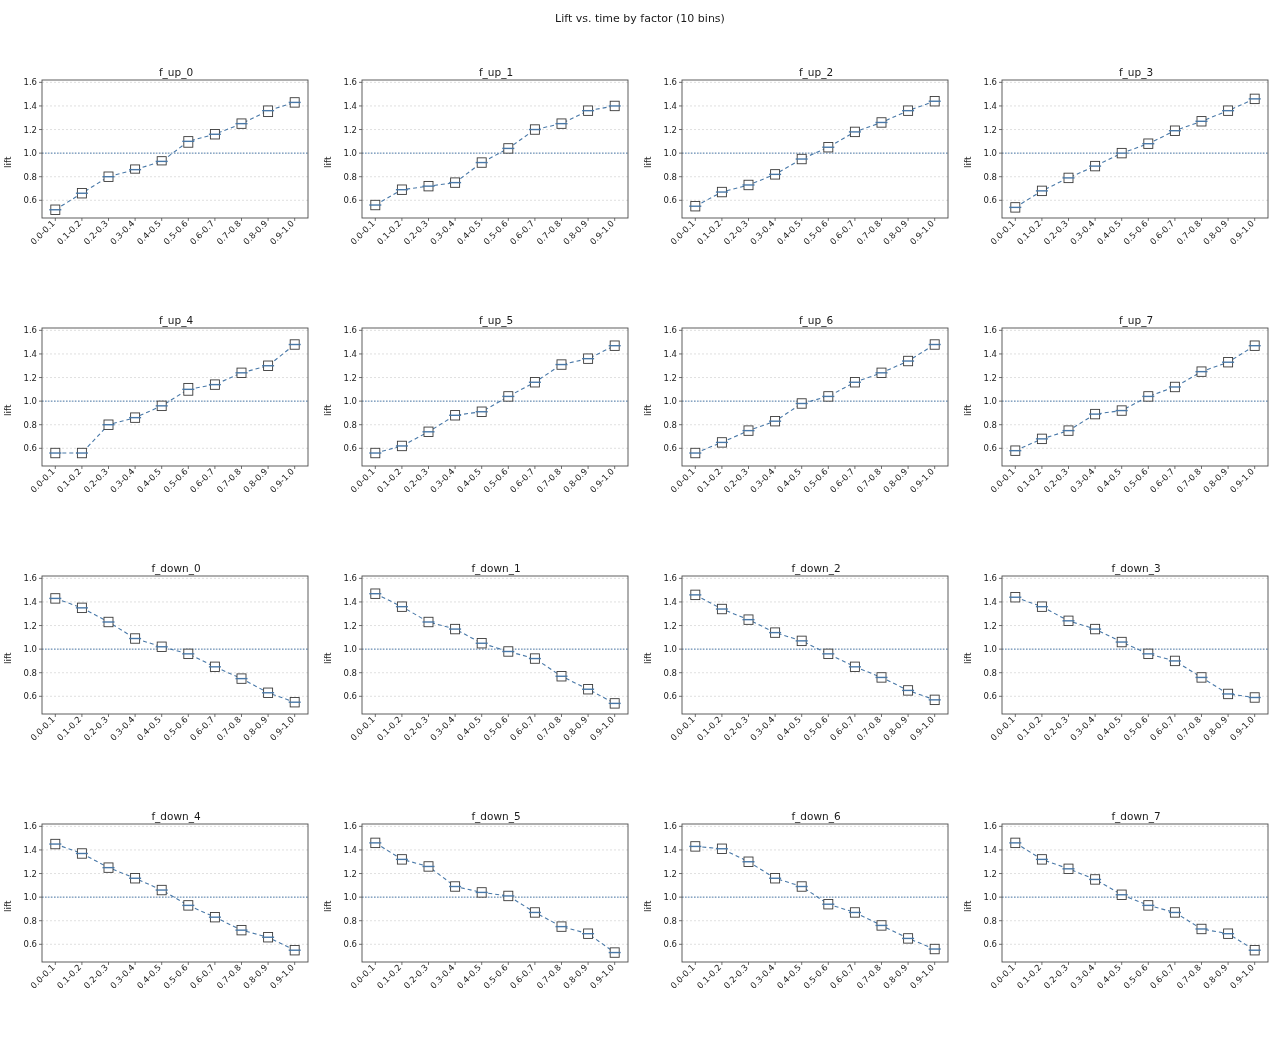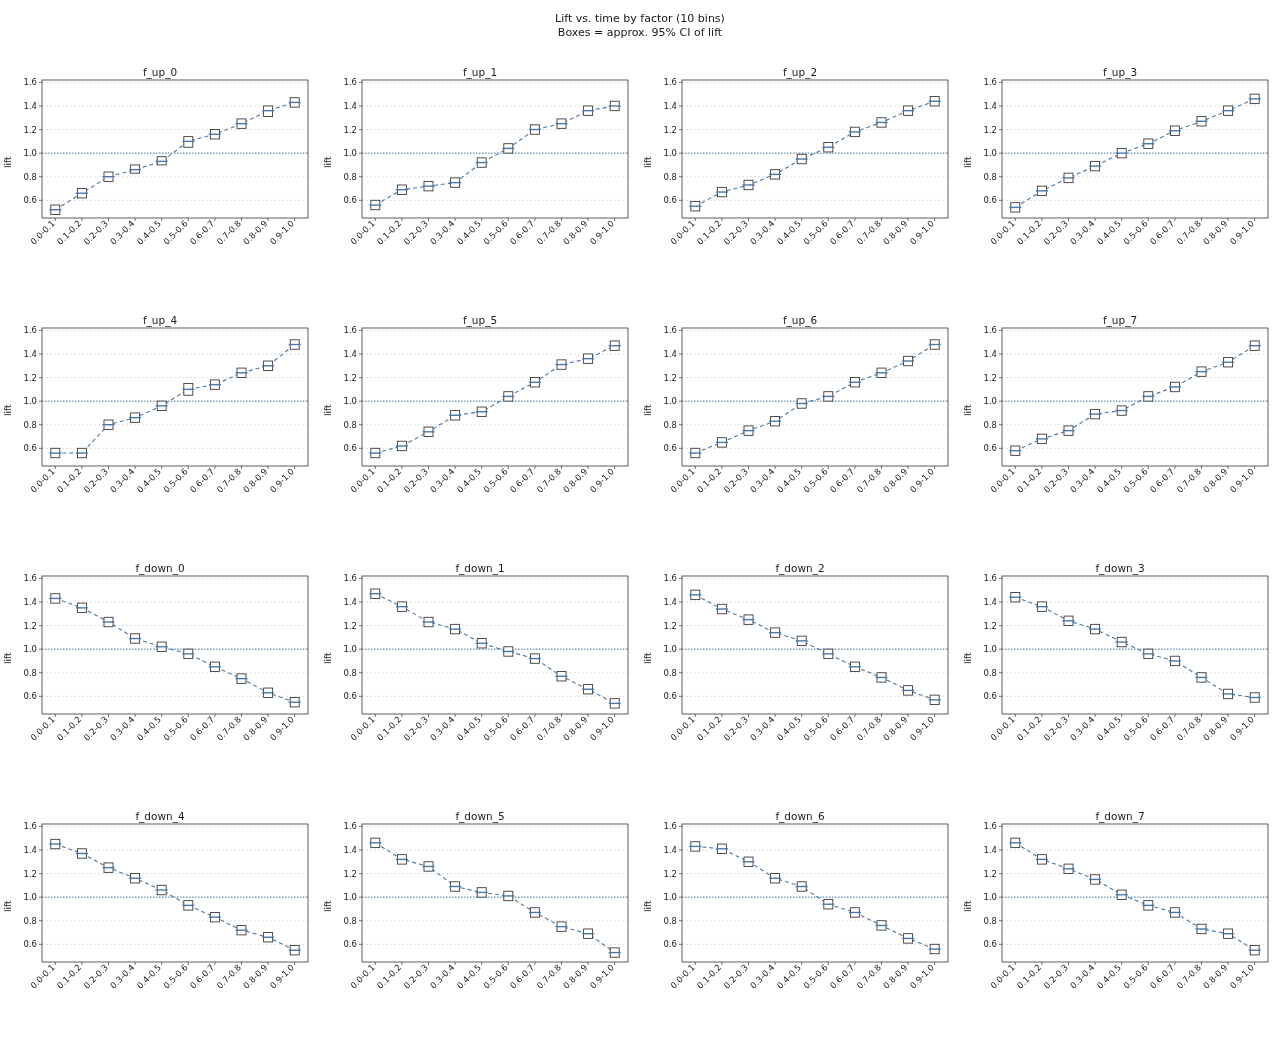--- a/index.html
+++ b/index.html
@@ -46,20 +46,21 @@
     height: 248px;
   }
   .panel-title {
     position: absolute;
     top: 8px;
     left: 0;
     width: 320px;
     text-align: center;
     font-size: 10.5px;
     color: #1a1a1a;
+    padding-left: 16px;
   }
   .ylabel {
     position: absolute;
     left: 3px;
     top: 110px;
     font-size: 9px;
     color: #1a1a1a;
     transform: rotate(-90deg);
     transform-origin: left top;
     white-space: nowrap;
@@ -75,21 +76,20 @@
     font-family: "DejaVu Sans", sans-serif;
   }
 </style>
 </head>
 <body>
 
 <div id="page">
 
   <div class="suptitle">
     <div>Lift vs. time by factor (10 bins)</div>
-    <div>Boxes = approx. 95% CI of lift</div>
   </div>
 
   <div class="grid" id="grid">
       <div class="cell">
         <div class="panel-title">f_up_0</div>
         <div class="ylabel">lift</div>
         <svg class="plot-svg" width="320" height="248">
           <line x1="42" x2="308" y1="142.30769230769232" y2="142.30769230769232" stroke="#d8d8d8" stroke-width="0.8" stroke-dasharray="2,2"></line>
           <line x1="39" x2="42" y1="142.30769230769232" y2="142.30769230769232" stroke="#4d4d4d" stroke-width="0.8"></line>
           <text class="tick-text" x="37" y="145.30769230769232" text-anchor="end">0.6</text>

